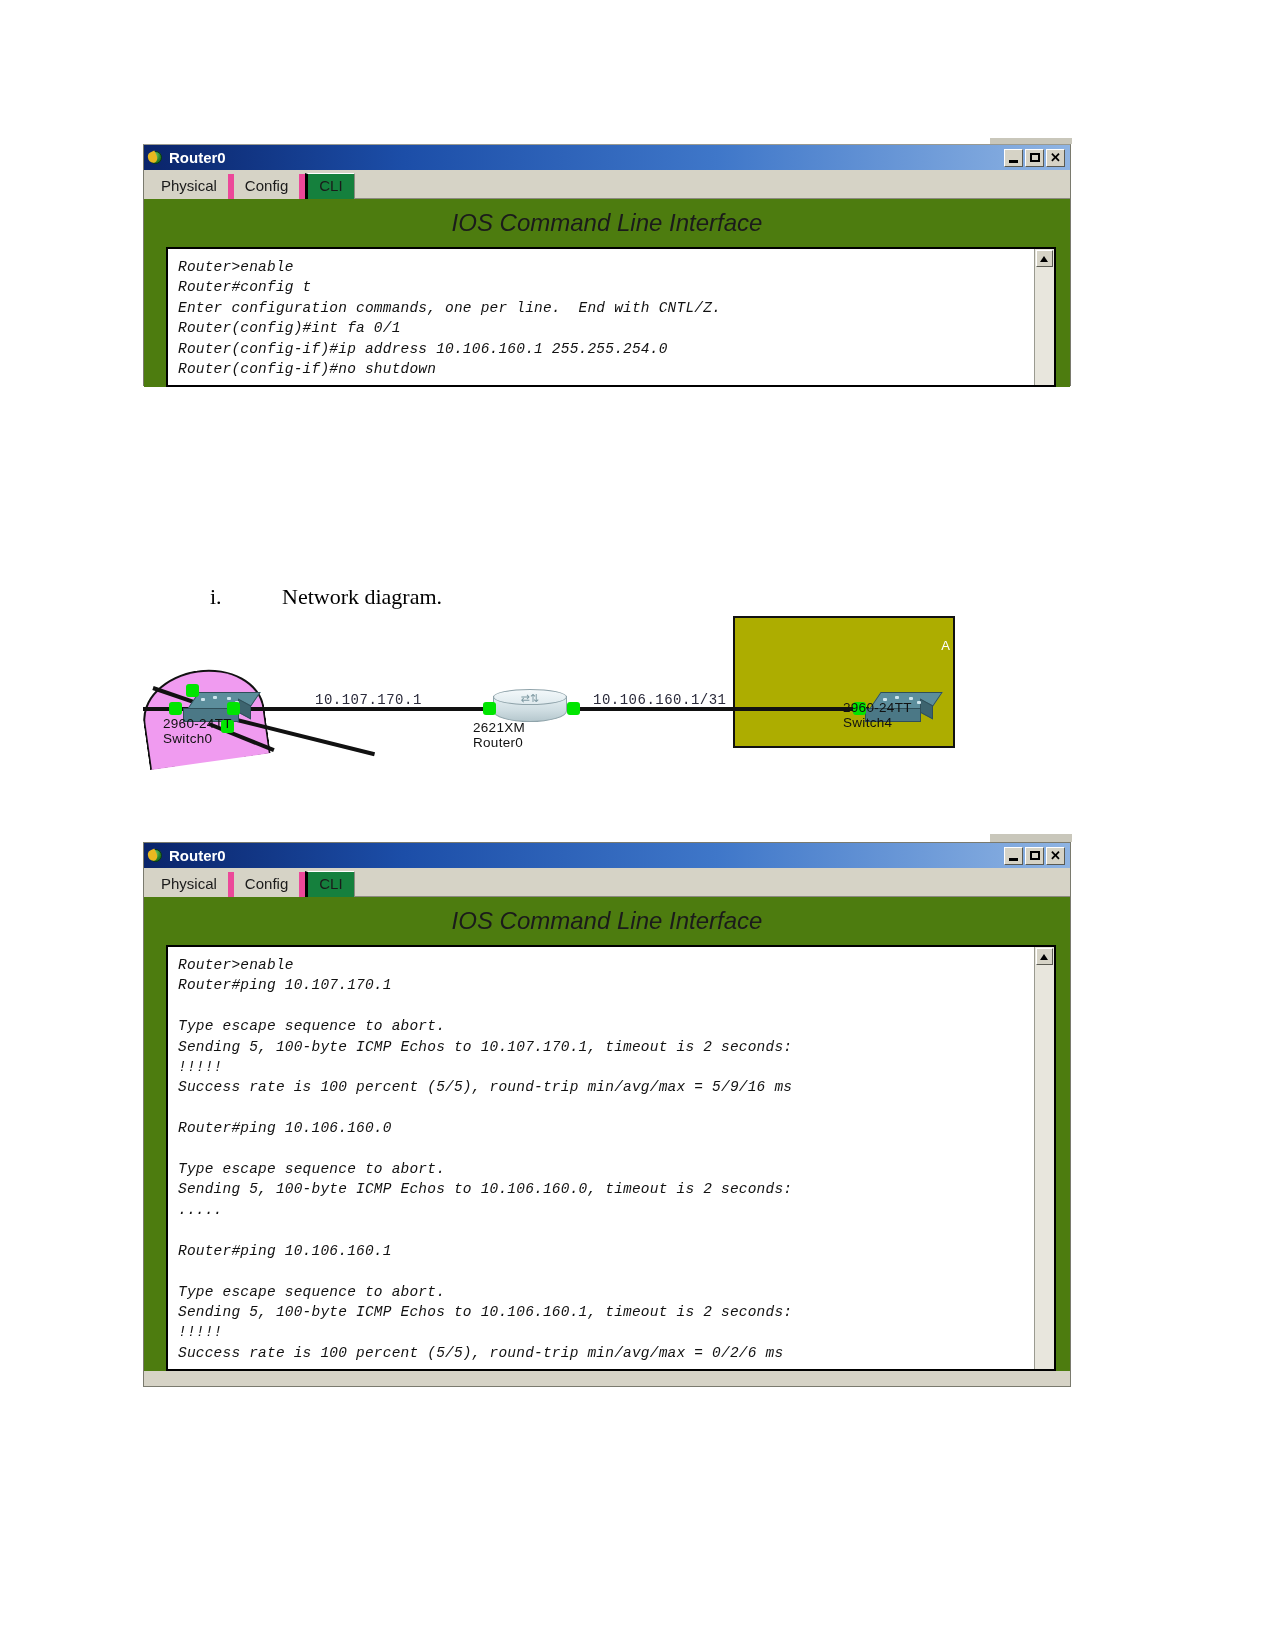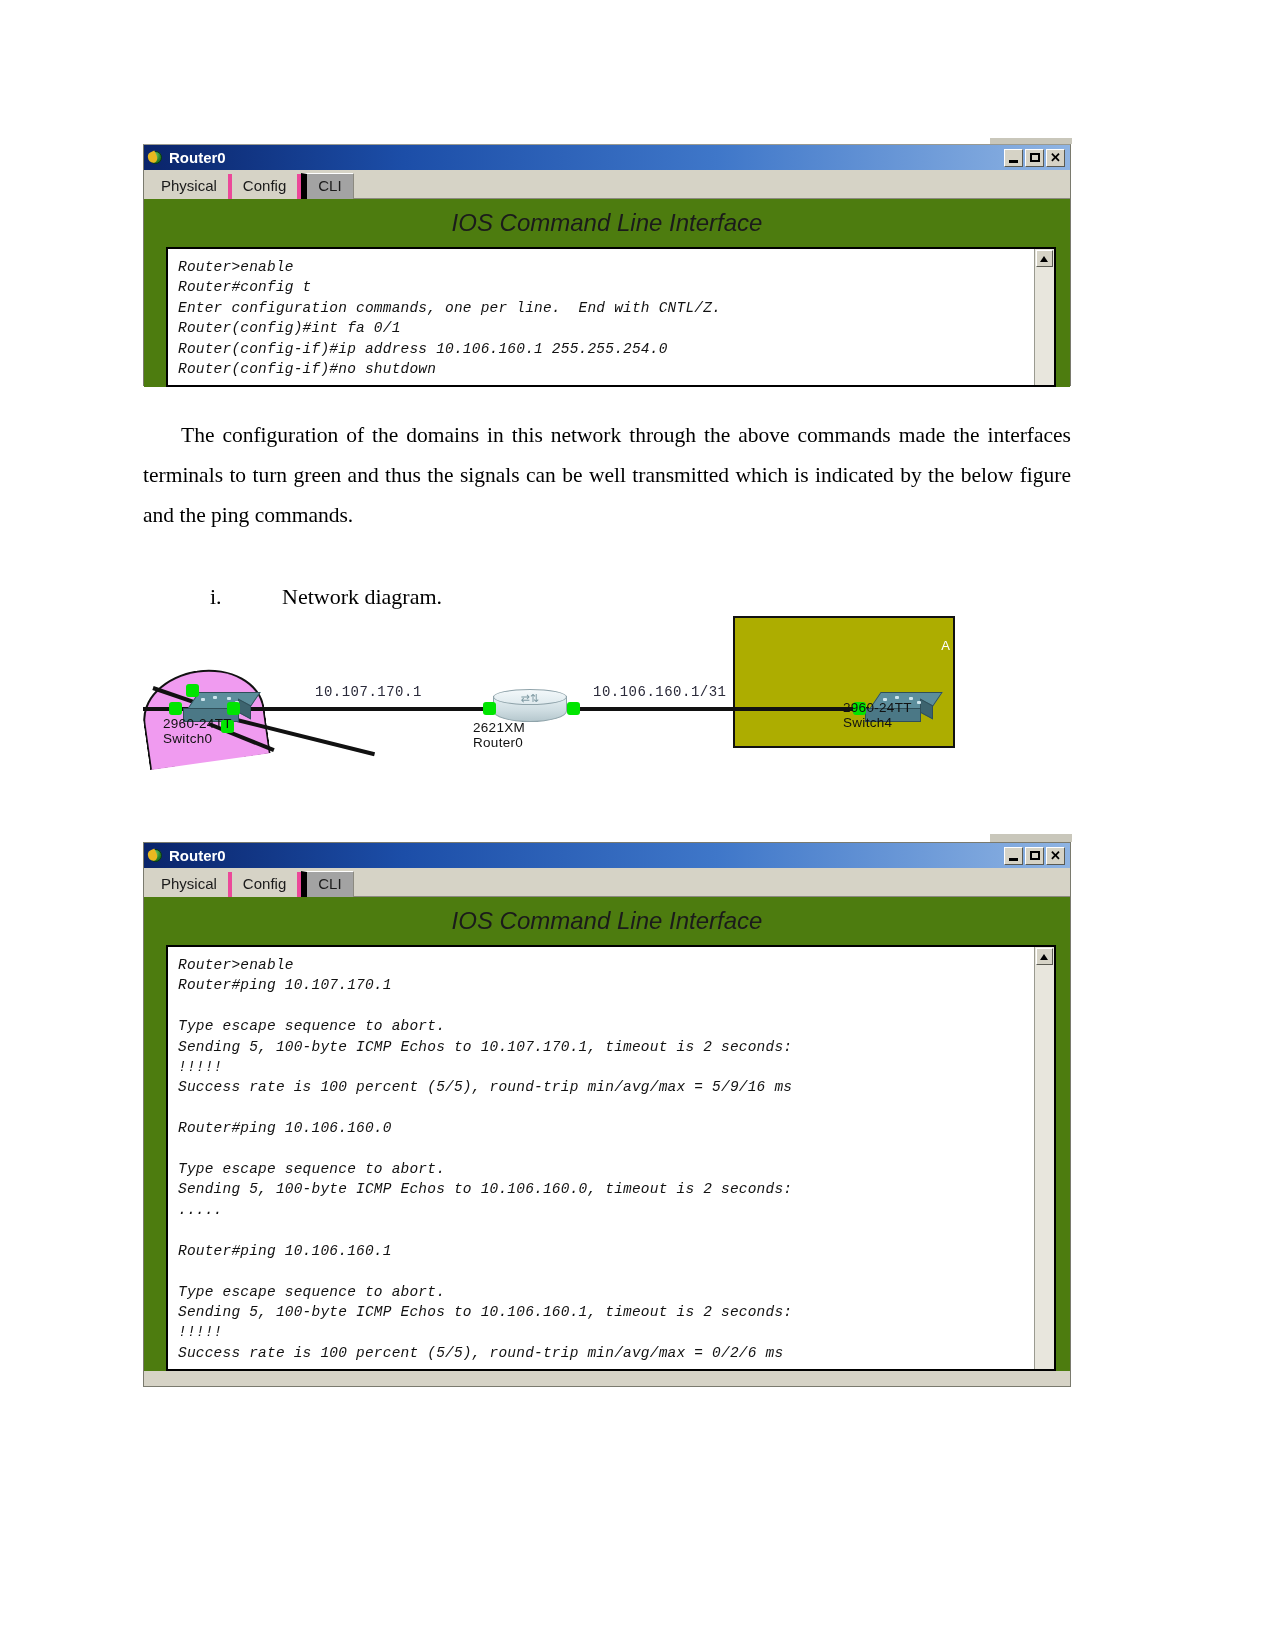--- a/index.html
+++ b/index.html
@@ -140,28 +140,28 @@
     display: flex;
     align-items: flex-end;
     background: #d6d3c6;
   }
   .pt-tab {
     font-family: "Liberation Sans", sans-serif;
     font-size: 15px;
     color: #1a1a1a;
     padding: 3px 11px 4px 11px;
     background: #d6d3c6;
-    border-right: 4px solid #ec4899;
+    border-right: 6px solid #ec4899;
     line-height: 18px;
     white-space: nowrap;
   }
   .pt-tab.active {
-    background: #a3a3a3;
+    background: #15803d;
     border-top: 1px solid #ffffff;
-    border-left: 6px solid #000000;
+    border-left: 3px solid #000000;
     border-right: 1px solid #8c8a80;
     border-bottom: none;
     font-weight: normal;
     position: relative;
     top: 1px;
     padding-bottom: 5px;
   }
   .pt-tabs-rest {
     flex: 1 1 auto;
     border-bottom: 1px solid #8c8a80;
@@ -313,20 +313,21 @@
     line-height: 15px;
     letter-spacing: 0.3px;
   }
   .link-label {
     position: absolute;
     font-family: "Liberation Mono", monospace;
     font-size: 14px;
     color: #2a2a3a;
     white-space: pre;
     letter-spacing: 0.5px;
+    margin-top: 8px;
   }
   
   .switch-ico { position: absolute; width: 74px; height: 36px; }
   .switch-ico .top {
     position: absolute; left: 10px; top: 0;
     width: 62px; height: 17px;
     background: #5c8e9c;
     transform: skewX(-34deg);
     border: 1px solid #2f4f59;
     box-sizing: border-box;
@@ -423,21 +424,20 @@
 Router(config-if)#no shutdown</div>
         <div class="pt-scrollbar">
           <div class="pt-scroll-up">
               <span class="arrow"></span>
             </div>
         </div>
       </div>
     </div>
   </div>
 
-  <div class="doc-par" id="para-main">The configuration of the domains in this network through the above commands made the interfaces terminals to turn green and thus the signals can be well transmitted which is indicated by the below figure and the ping commands.</div>
 
   <div class="list-line" id="item-i">
     <span class="list-num">i.</span><span>Network diagram.</span>
   </div>
 
   <div class="diagram">
 
     <div class="cloud-pink"></div>
     <div class="green-rect">
       <span class="green-rect-label">A</span>

